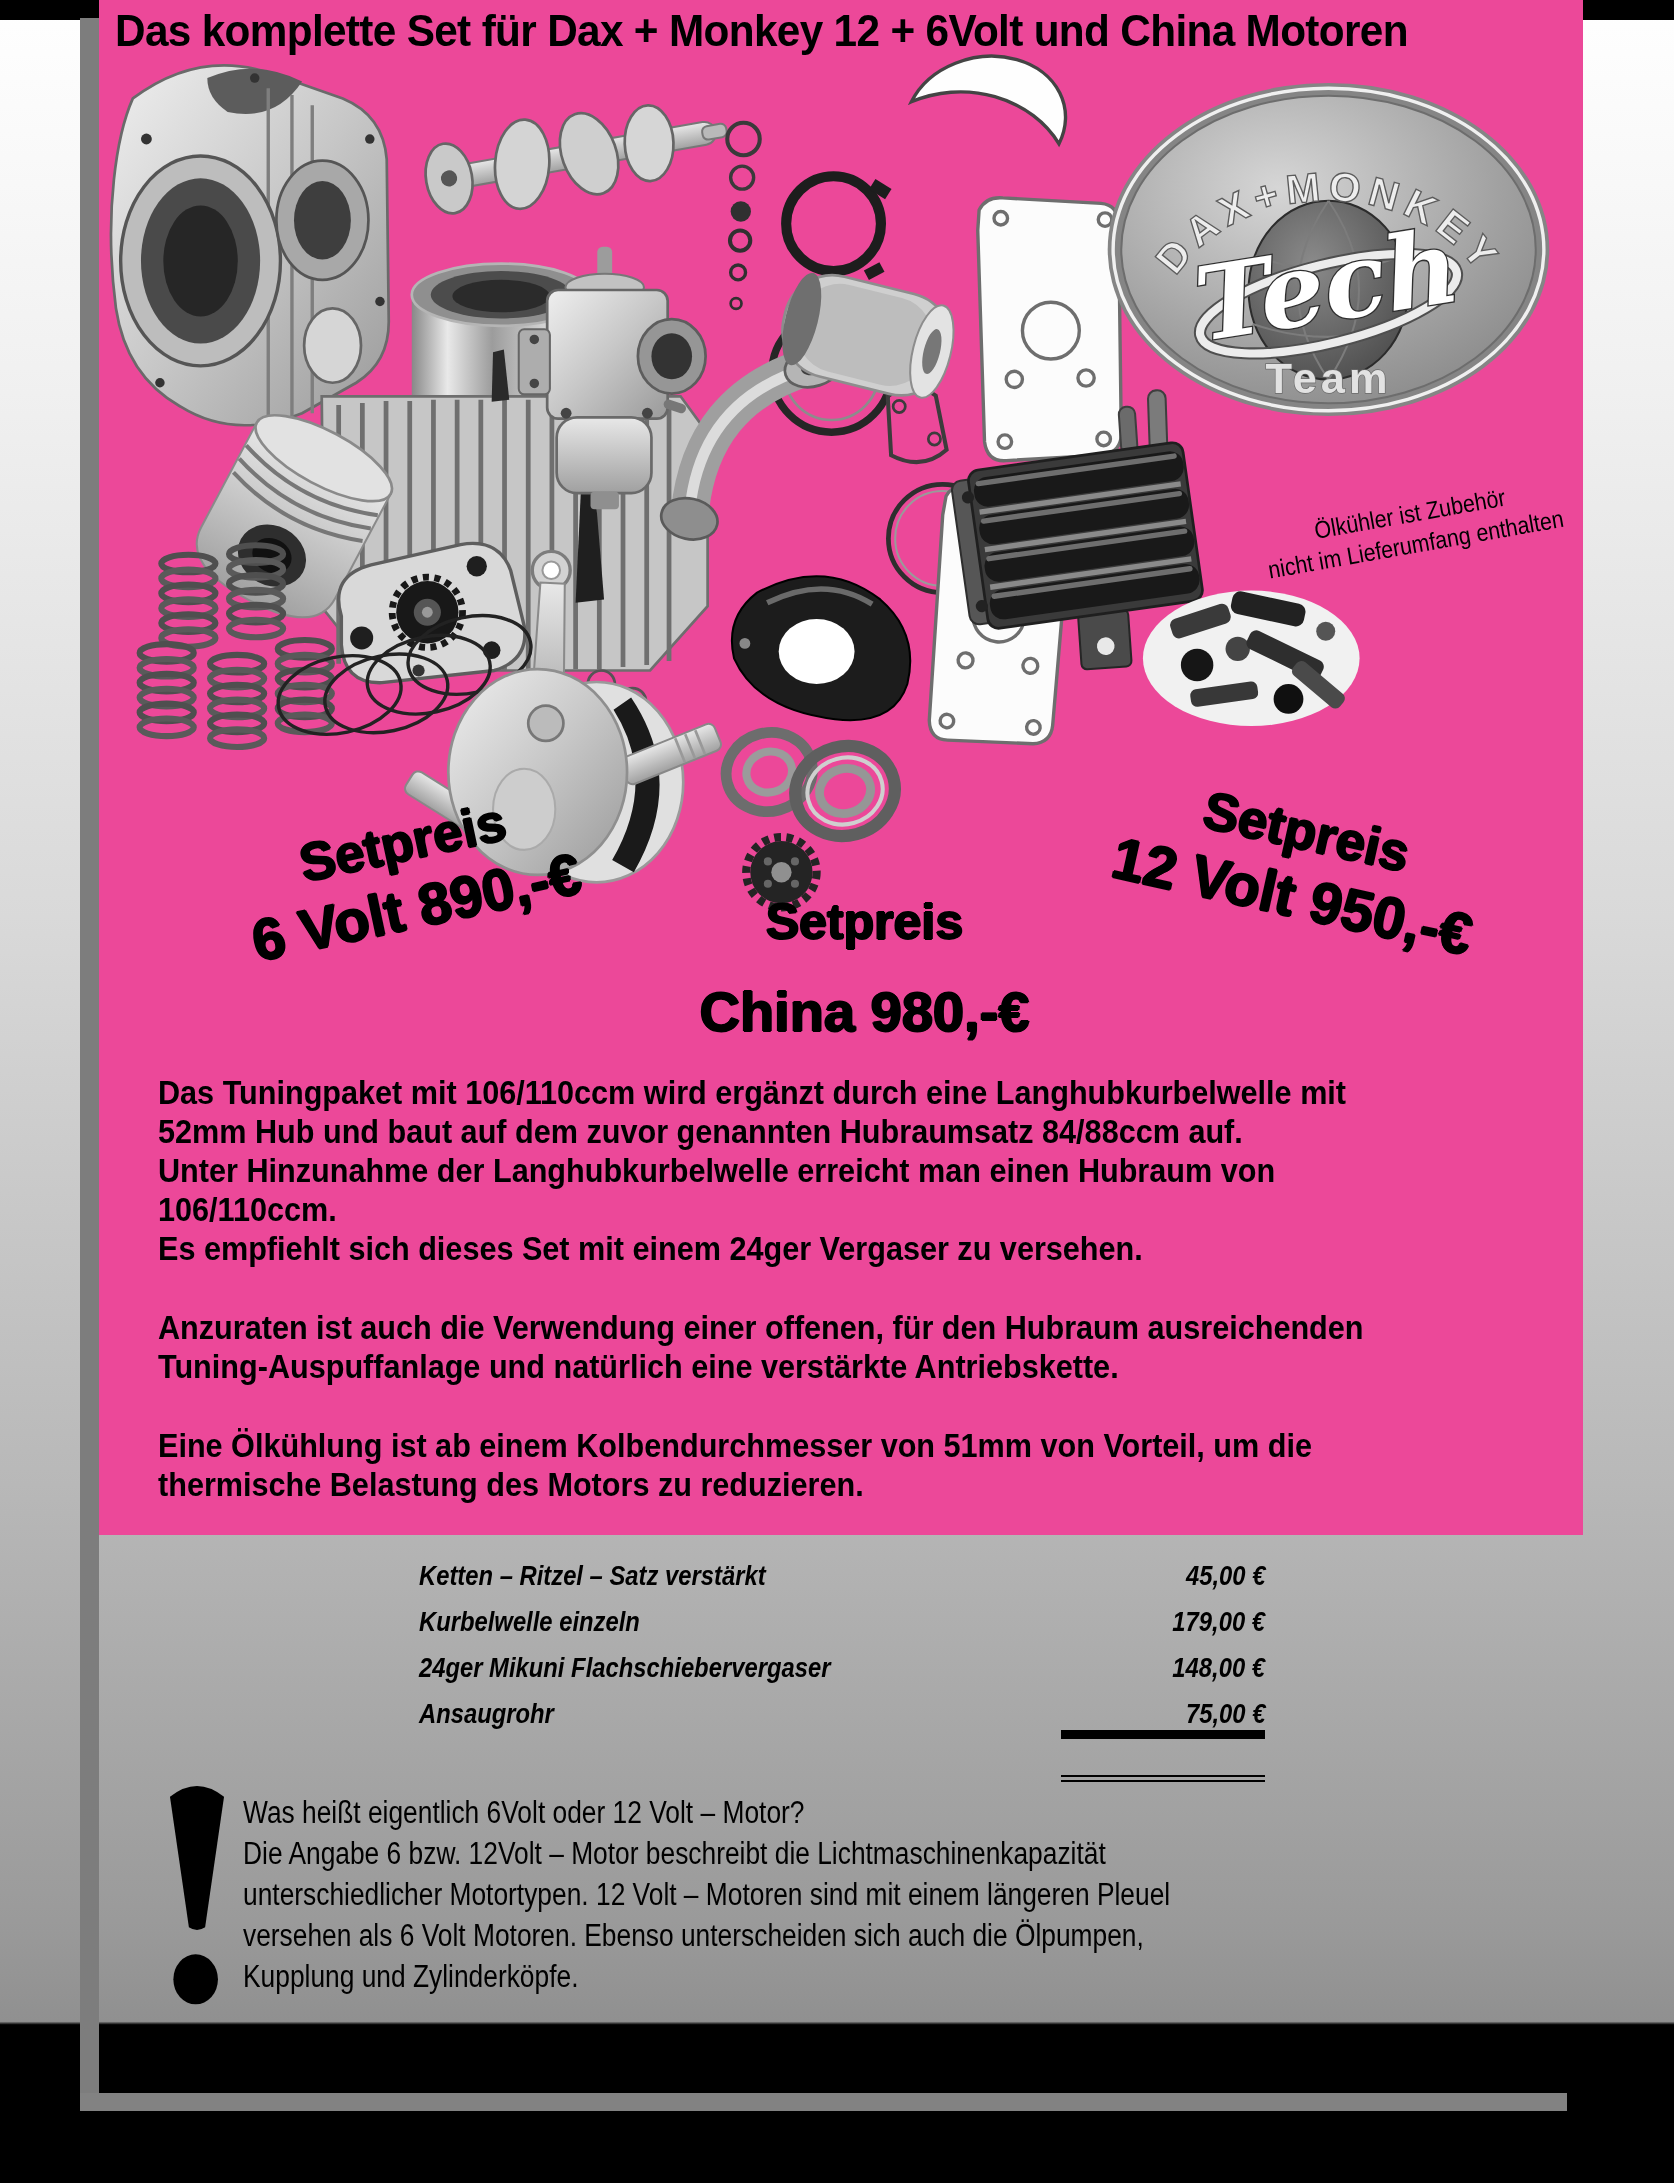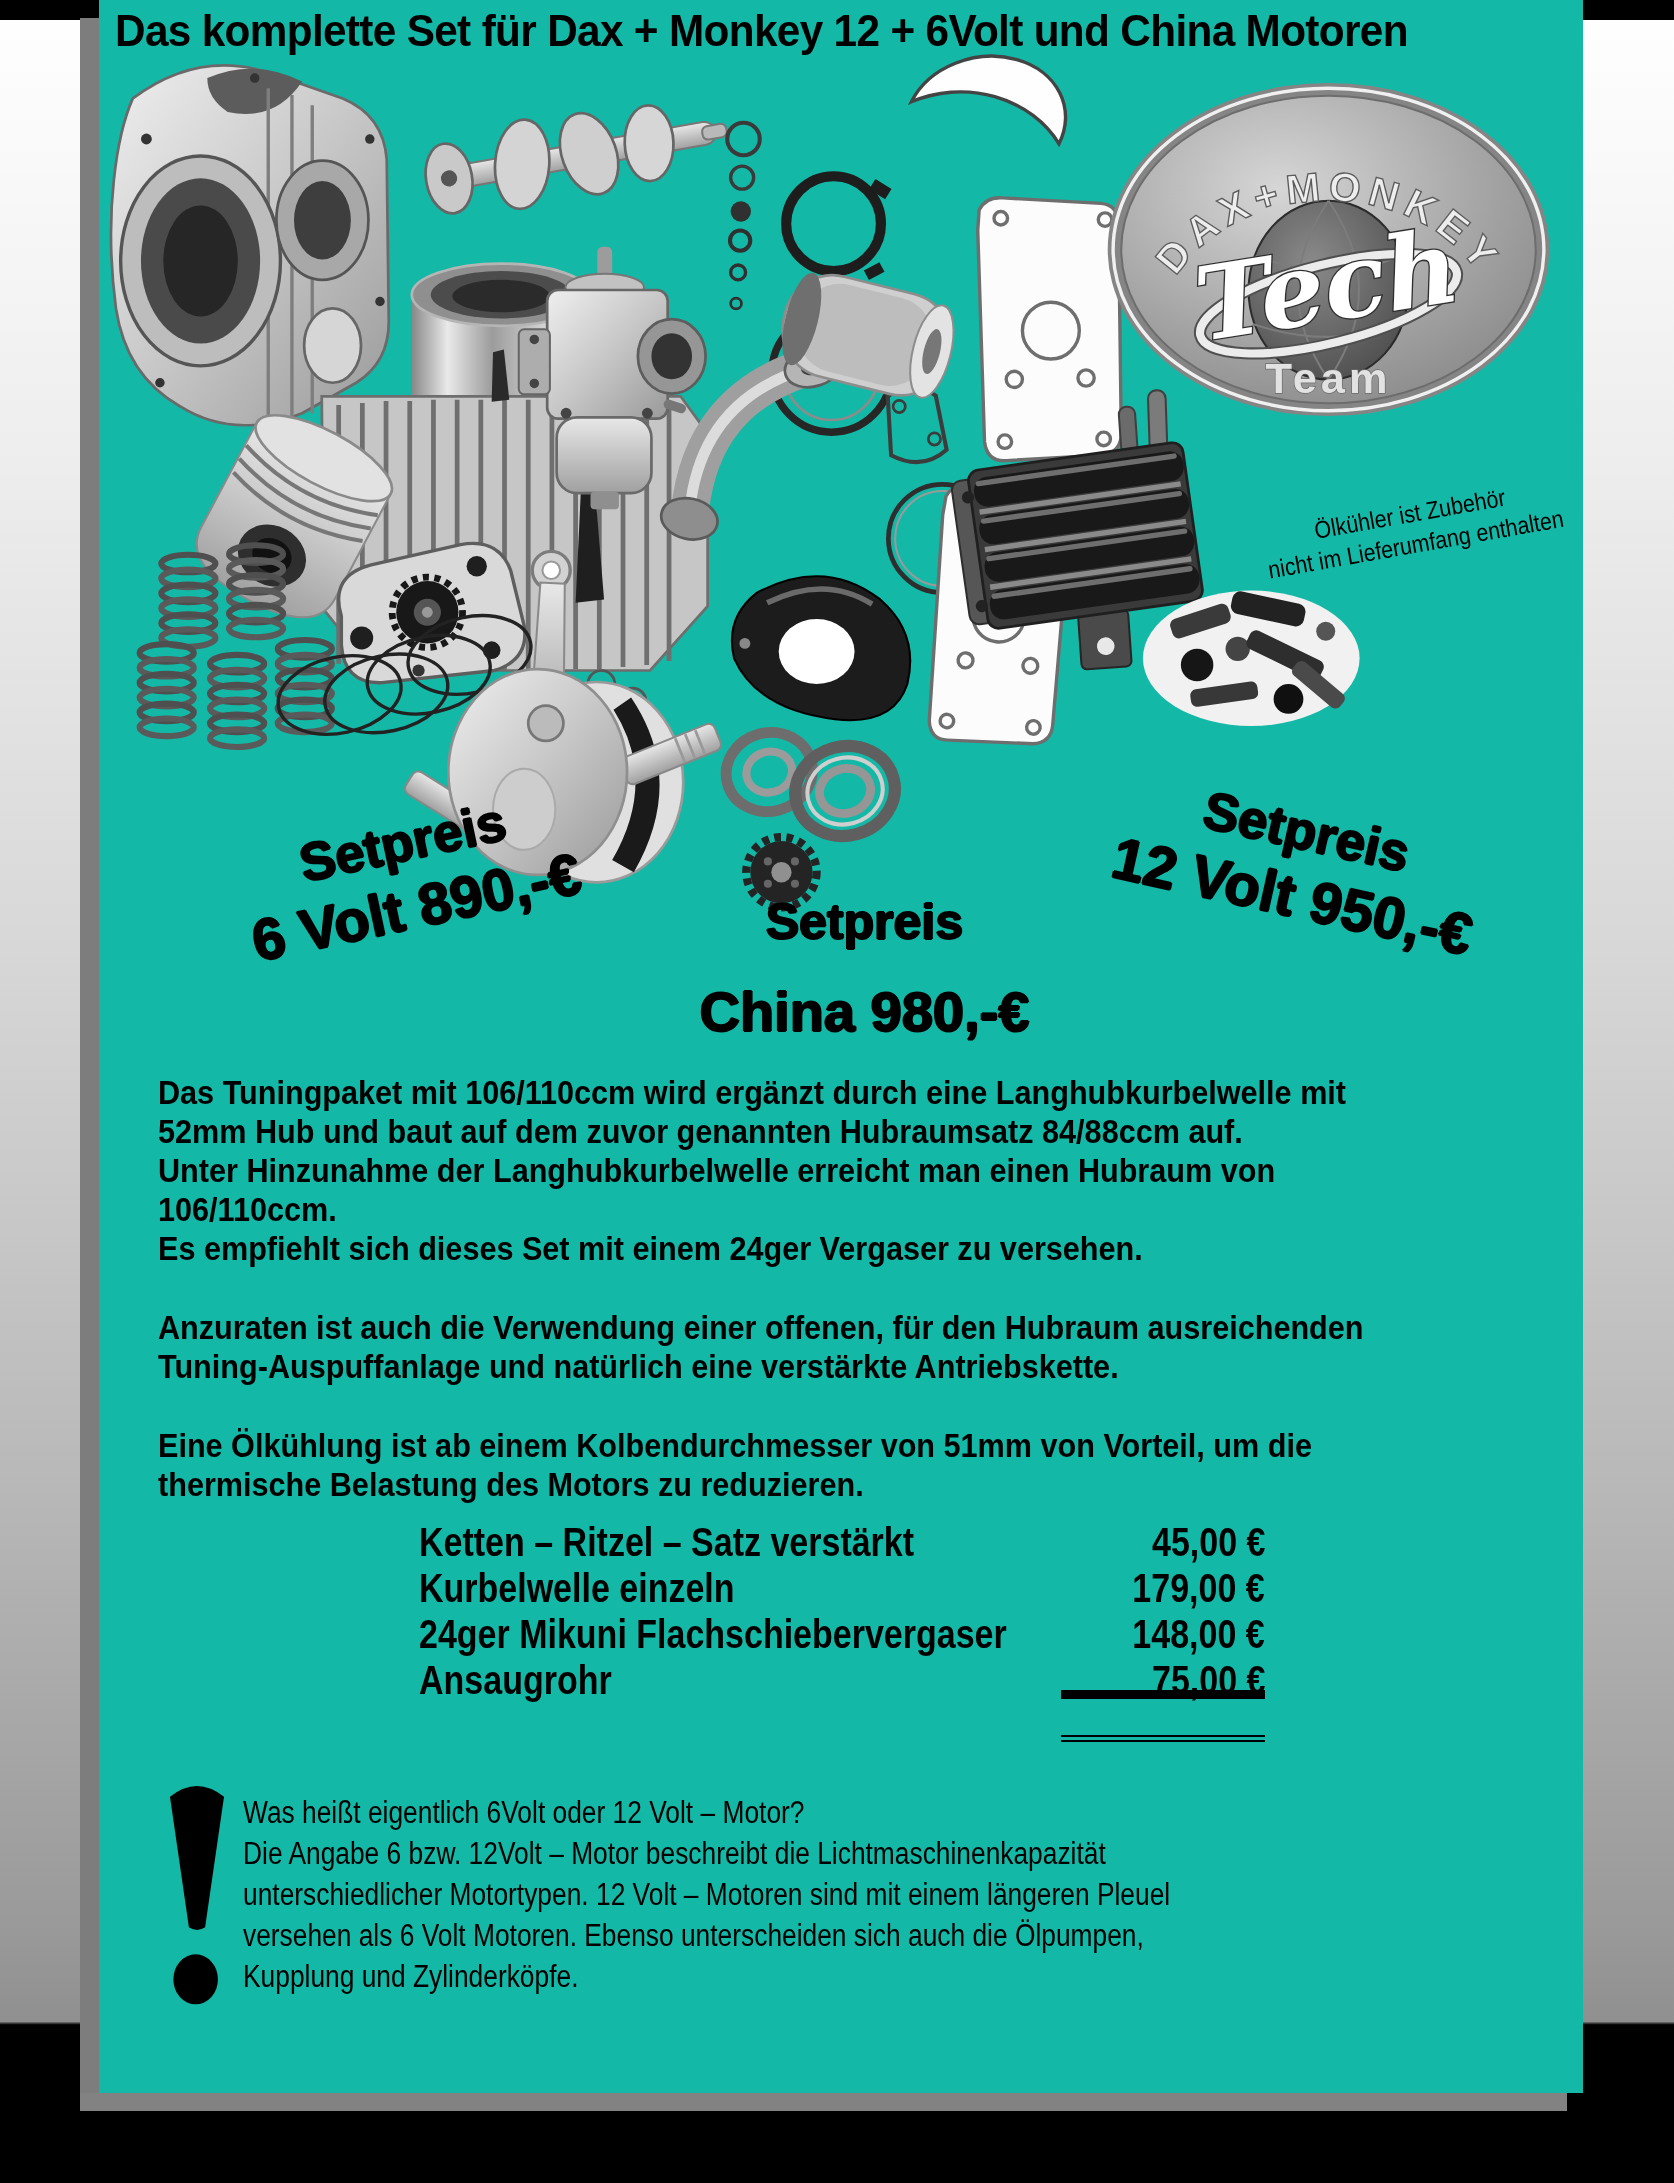--- a/index.html
+++ b/index.html
@@ -7,21 +7,21 @@
   body { width:1674px; height:2183px; position:relative; overflow:hidden;
          font-family:"Liberation Sans", sans-serif; color:#000; }
 
   .backdrop { position:absolute; inset:0;
     background:linear-gradient(180deg,#ffffff 0%,#f0f0f0 18%,#d9d9d9 42%,#b8b8b8 68%,#9a9a9a 88%,#909090 92.6%,#000000 92.75%,#000000 100%); }
   .top-strip { position:absolute; left:0; top:0; width:1674px; height:20.3px; background:#000; }
 
   .page-left-edge { position:absolute; left:80px; top:17.6px; width:19px; height:2075px; background:#7d7d7d; }
   .page-bottom-edge { position:absolute; left:80px; top:2093px; width:1487px; height:18.3px; background:#828282; }
 
-  .page { position:absolute; left:99px; top:0; width:1484px; height:2093px; background:#14b8a6; }
+  .page { position:absolute; left:99px; top:0; width:1484px; height:1535px; background:#ec4899; }
 
   .abs { position:absolute; }
 
   .title { left:16.3px; top:5.4px; font-size:45px; font-weight:bold; letter-spacing:-0.7px;
            transform:scaleX(0.94); transform-origin:0 0; white-space:nowrap; }
 
   .collage { left:0; top:0; width:1484px; height:1016px; pointer-events:none; }
   .logo { left:1006px; top:80px; width:447px; height:339px; }
 
   .note-rot { left:1144px; top:498px; width:339px; transform:rotate(-10deg);
@@ -41,21 +41,21 @@
   .offer-middle .l2 { font-size:56px;margin-top:24px; }
   .offer-right  { left:990px; top:800px; width:420px; transform:rotate(12.5deg); }
 
   .para { font-size:34px; font-weight:bold; line-height:39px;
           transform:scaleX(0.9); transform-origin:0 0; }
   .para div { white-space:nowrap; }
   .p1 { left:59px; top:1073px; }
   .p2 { left:59px; top:1308px; }
   .p3 { left:59px; top:1426px; }
 
-  .ptable { left:320px; top:1520px; width:846px; height:271px; font-weight:bold; font-size:40px; }
+  .ptable { left:320px; top:1560px; width:846px; height:271px; font-weight:bold; font-size:28px;font-style:italic; }
   .prow { position:absolute; left:0; width:100%; height:39px; }
   .prow .lbl { position:absolute; left:0; top:0; transform:scaleX(0.85); transform-origin:0 50%; white-space:nowrap; }
   .prow .val { position:absolute; right:0; top:0; transform:scaleX(0.85); transform-origin:100% 50%; white-space:nowrap; }
   .rule-thick { position:absolute; left:642px; top:170px; width:204px; height:8.8px; background:#000; }
   .rule-double { position:absolute; left:642px; top:215px; width:204px; height:7.4px;
                  border-top:2px solid #000; border-bottom:2px solid #000; }
 
   .excl { left:64px; top:1782px; width:68px; height:223px; }
 
   .qnote { left:144px; top:1792px; font-size:31px; line-height:41px;

